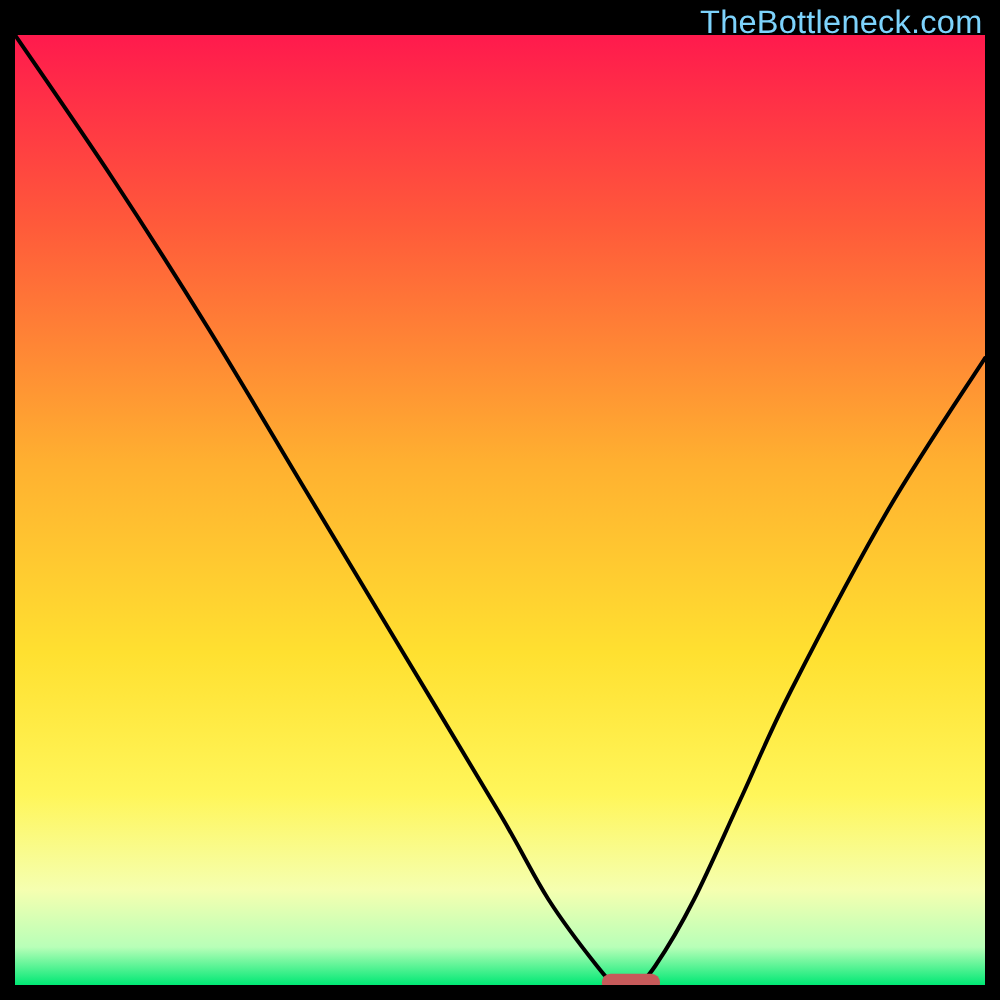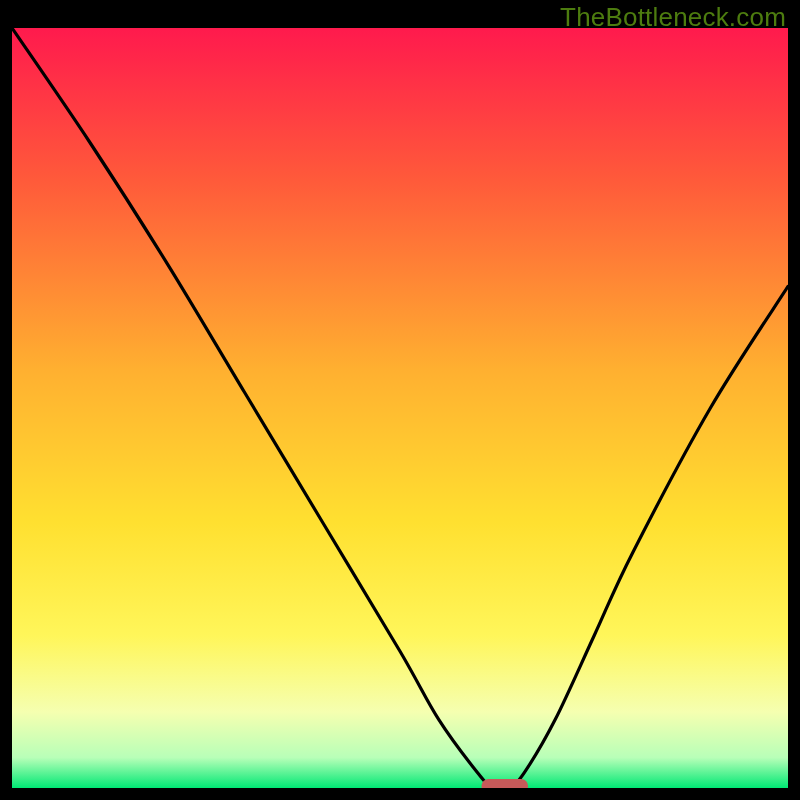--- a/index.html
+++ b/index.html
@@ -14,21 +14,21 @@
   .frame {
     position: relative;
     width: 800px;
     height: 800px;
     box-sizing: border-box;
   }
   .watermark {
     position: absolute;
     top: 2px;
     right: 14px;
-    color: #4d7c0f;
+    color: #7dd3fc;
     font-size: 26px;
     font-weight: 400;
     letter-spacing: 0.2px;
     z-index: 5;
   }
   .plot-outer {
     position: absolute;
     left: 12px;
     top: 28px;
     width: 776px;

